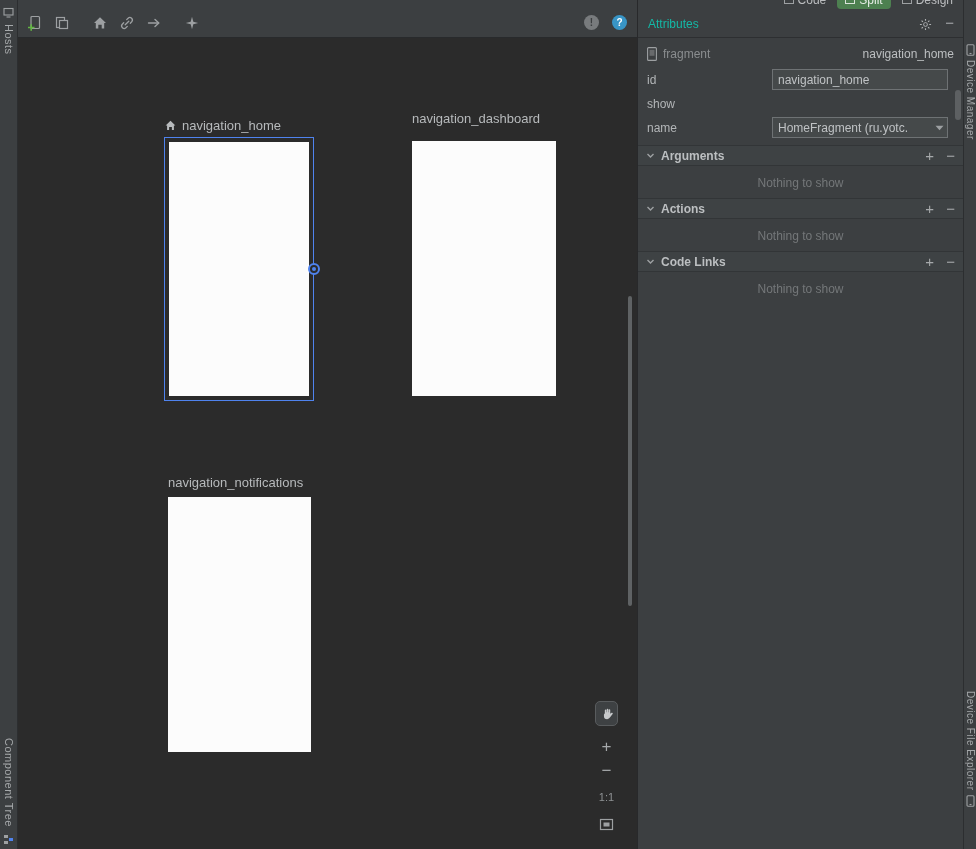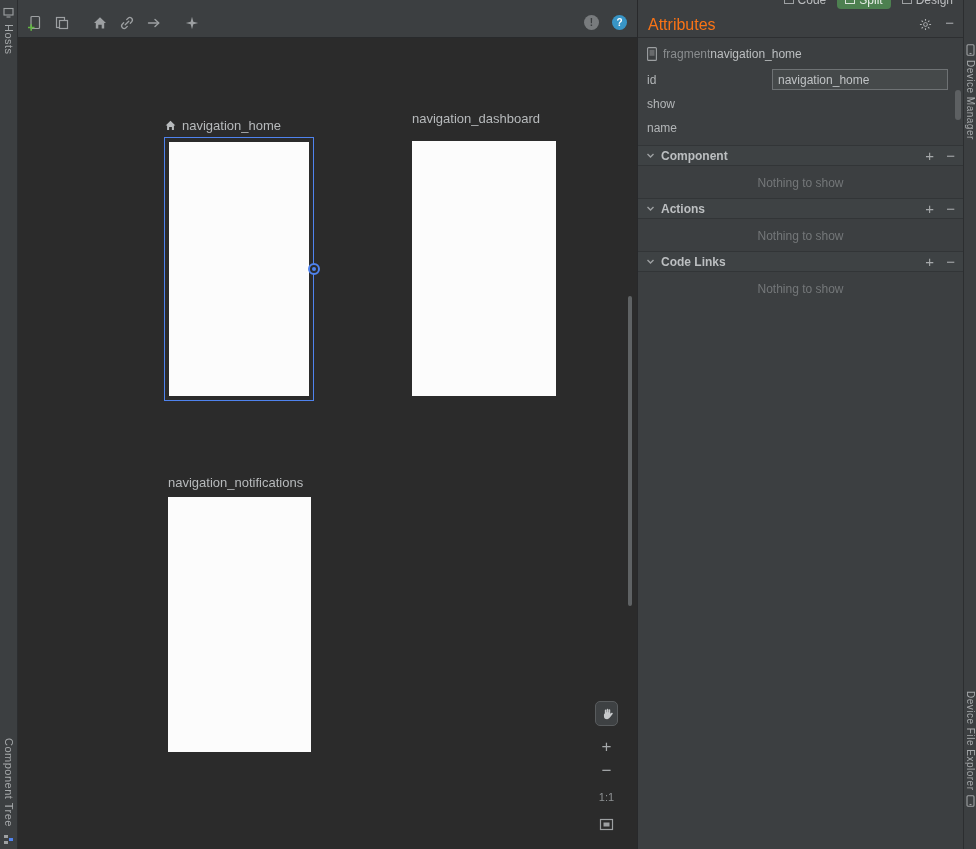--- a/index.html
+++ b/index.html
@@ -43,25 +43,25 @@
 
   
   .panel { position:absolute; left:637px; top:0; width:326px; height:100%; background:#3c3f41; border-left:1px solid #28292b; overflow:hidden; z-index:5; }
   .mode-tabs { position:absolute; top:-11px; right:6px; height:21px; display:flex; gap:7px; align-items:center; font-size:12px; color:#bbbdbf; }
   .mode { display:flex; gap:4px; align-items:center; padding:2px 4px; cursor:pointer; white-space:nowrap; }
   .mode.active { background:#4d8050; border-radius:4px; color:#e8eee8; padding:2px 8px; }
   .micon { width:10px; height:9px; border:1px solid #9da0a2; display:inline-block; }
   .mode.active .micon { border-color:#d9e3d9; }
 
   .p-head { position:absolute; left:0; top:12px; width:100%; height:26px; border-bottom:1px solid #2d2f31; }
-  .p-title { position:absolute; left:10px; top:0; line-height:25px; font-size:16px; color:#f97316; }
+  .p-title { position:absolute; left:10px; top:0; line-height:25px; font-size:12px; color:#14b8a6; }
   .p-gear { position:absolute; right:31px; top:6px; cursor:pointer; }
   .p-min { position:absolute; right:9px; top:2px; font-size:15px; color:#a6a9ab; cursor:pointer; }
 
-  .frag-row { position:absolute; left:9px; right:9px; top:45px; height:17px; display:flex; align-items:center; font-size:12px; }
+  .frag-row { position:absolute; left:9px; right:9px; top:45px; height:17px; display:flex; align-items:center; justify-content:space-between; font-size:12px; }
   .frag-row .lt { display:flex; align-items:center; gap:6px; color:#8a8d8f; }
   .frag-row .rt { color:#bcbfc1; }
 
   .form-label { position:absolute; left:9px; font-size:12px; color:#b3b6b8; line-height:21px; }
   .field { position:absolute; left:134px; width:176px; height:21px; background:#45494a; border:1px solid #6e7274; color:#bfc2c4; font-size:12px; font-family:inherit; padding:0 5px; }
   .combo { position:absolute; left:134px; width:176px; height:21px; background:#45494a; border:1px solid #6e7274; display:flex; align-items:center; cursor:pointer; }
   .combo .cv { flex:1; font-size:12px; color:#bfc2c4; padding:0 5px; white-space:nowrap; overflow:hidden; }
   .combo .ca { width:16px; height:100%; display:flex; align-items:center; justify-content:center; }
   .p-scroll { position:absolute; right:2px; top:90px; width:6px; height:30px; background:#5d6062; border-radius:3px; }
 
@@ -225,31 +225,39 @@
     </span>
     <span class="rt">navigation_home</span>
   </div>
 
   <span class="form-label" style="top:70px">id</span>
   <input class="field" style="top: 69px;" value="navigation_home">
 
   <span class="form-label" style="top:94px">show</span>
 
   <span class="form-label" style="top:118px">name</span>
+  <div class="combo" style="top:117px">
+    <span class="cv">HomeFragment (ru.yotc.</span>
+    <span class="ca">
+      <svg width="9" height="6" viewBox="0 0 9 6">
+          <path d="M0.5 0.8 4.5 5.2 8.5 0.8Z" fill="#9da0a2"></path>
+        </svg>
+    </span>
+  </div>
 
   <div class="p-scroll"></div>
 
   <div class="section" style="top:145px">
     <div class="sec-head">
       <span class="sec-chev">
         <svg width="9" height="9" viewBox="0 0 9 9" fill="none" stroke="#9da0a2" stroke-width="1.4">
             <path d="M1.5 3 4.5 6 7.5 3"></path>
           </svg>
       </span>
-      <span class="sec-title">Component</span>
+      <span class="sec-title">Arguments</span>
       <span class="sec-plus">+</span>
       <span class="sec-minus">−</span>
     </div>
     <div class="sec-empty">Nothing to show</div>
   </div>
 
   <div class="section" style="top:198px">
     <div class="sec-head">
       <span class="sec-chev">
         <svg width="9" height="9" viewBox="0 0 9 9" fill="none" stroke="#9da0a2" stroke-width="1.4">

